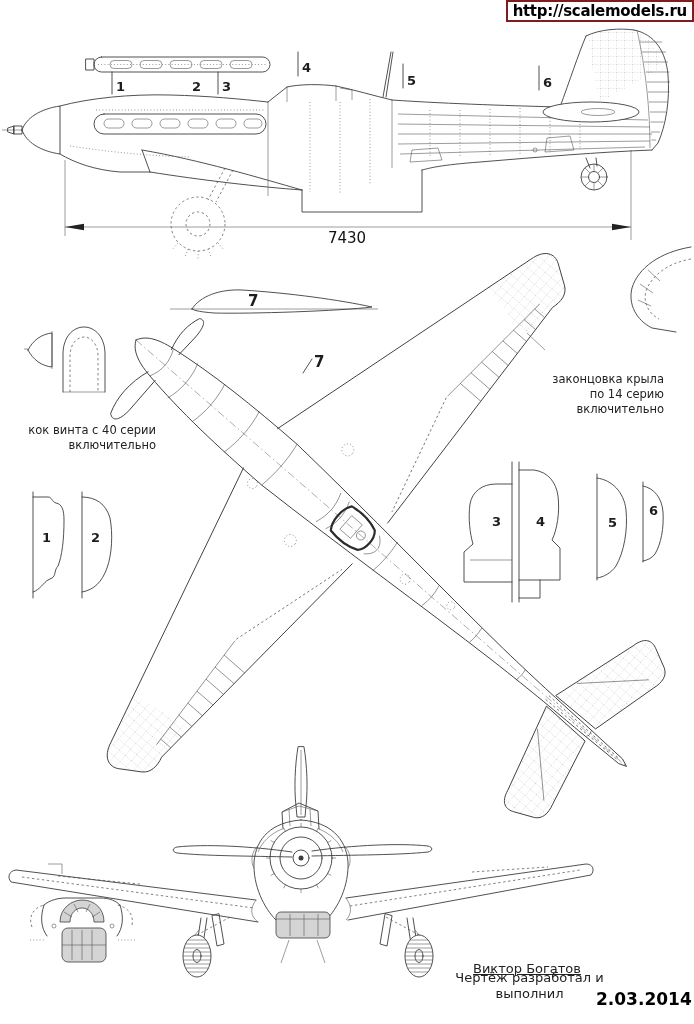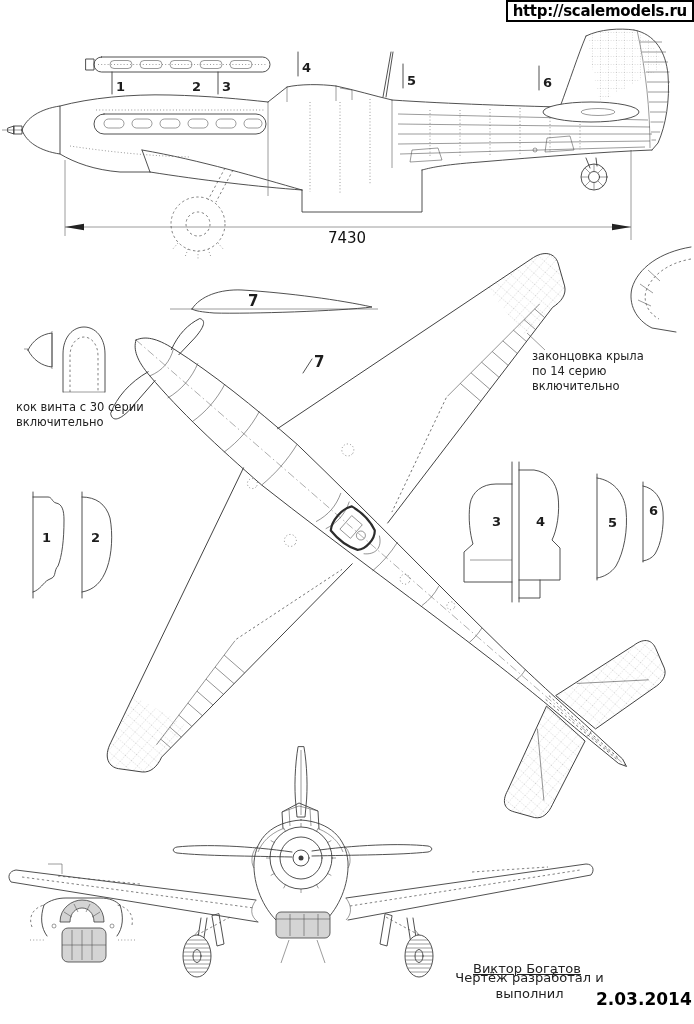--- a/index.html
+++ b/index.html
@@ -1,37 +1,37 @@
 <!DOCTYPE html>
 <html><head>
 <meta charset="utf-8">
 <style>
   html,body{margin:0;padding:0;background:#888;}
   .page{position:relative;width:694px;height:1024px;background:#ffffff;overflow:hidden;
         font-family:"DejaVu Sans",sans-serif;color:#222;}
   
-  .banner{position:absolute;top:0;right:0;background:#000000;padding:2px;z-index:5;}
+  .banner{position:absolute;top:0;right:0;background:#7f1d1d;padding:2px;z-index:5;}
   .banner .inner{display:block;background:#ffffff;padding:0 5px;
       font:bold 15px/18px "DejaVu Sans",sans-serif;color:#000;letter-spacing:-0.3px;}
   
   svg{position:absolute;left:0;top:0;}
   .ln{stroke:#3d3d3d;stroke-width:0.9;fill:none;stroke-linecap:round;stroke-linejoin:round;}
   .thin{stroke:#4a4a4a;stroke-width:0.55;fill:none;}
   .thick{stroke:#2c2c2c;stroke-width:2.2;fill:none;}
   .dash{stroke:#4a4a4a;stroke-width:0.7;fill:none;stroke-dasharray:2.4 2.6;}
   .dot{stroke:#555;stroke-width:0.6;fill:none;stroke-dasharray:1 2.2;}
   .cl{stroke:#666;stroke-width:0.5;fill:none;stroke-dasharray:8 3 1.5 3;}
   .num{font:600 13px "DejaVu Sans",sans-serif;fill:#1d1d1d;stroke:none;}
   .num7{font:600 15px "DejaVu Sans",sans-serif;fill:#1d1d1d;stroke:none;}
   .dim{font:500 15px "DejaVu Sans",sans-serif;fill:#111;stroke:none;}
   .arrow{fill:#222;stroke:none;}
   .gray{fill:#d4d4d4;stroke:#3d3d3d;stroke-width:0.8;}
   .wfill{fill:#ffffff;stroke:#3d3d3d;stroke-width:0.9;}
   
-  .note{position:absolute;text-align:left;font:11.5px/15px "DejaVu Sans",sans-serif;color:#222;}
+  .note{position:absolute;text-align:right;font:11.5px/15px "DejaVu Sans",sans-serif;color:#222;margin-top:23px;}
   .caption{position:absolute;left:246px;top:701px;width:260px;text-align:center;
       font:500 14px/18px "DejaVu Sans",sans-serif;color:#111;}
   .cred1{position:absolute;left:422px;top:970px;width:215px;text-align:center;
       font:13px/16px "DejaVu Sans",sans-serif;color:#222;}
   .cred2{position:absolute;left:462px;top:961px;width:130px;text-align:center;
       font:13px/16px "DejaVu Sans",sans-serif;color:#222;text-decoration:underline;}
   .cdate{position:absolute;left:596px;top:990px;font:bold 17px/18px "DejaVu Sans",sans-serif;color:#000;text-align:right;}
 </style>
 </head>
 <body>
@@ -276,21 +276,21 @@
       <circle class="thin" cx="112" cy="926" r="2"></circle>
       <path class="dot" d="M30,940 H46 M118,940 H136"></path>
     </g>
   </svg>
 
   <div class="banner">
     <span class="inner">http://scalemodels.ru</span>
   </div>
 
   <div class="note" style="left:16px;top:400px;width:140px;">
-    <div>кок винта с 30 серии</div>
+    <div>кок винта с 40 серии</div>
     <div>включительно</div>
   </div>
 
   <div class="note" style="left:532px;top:349px;width:132px;">
     <div>законцовка крыла</div>
     <div>по 14 серию</div>
     <div>включительно</div>
   </div>
 
 

